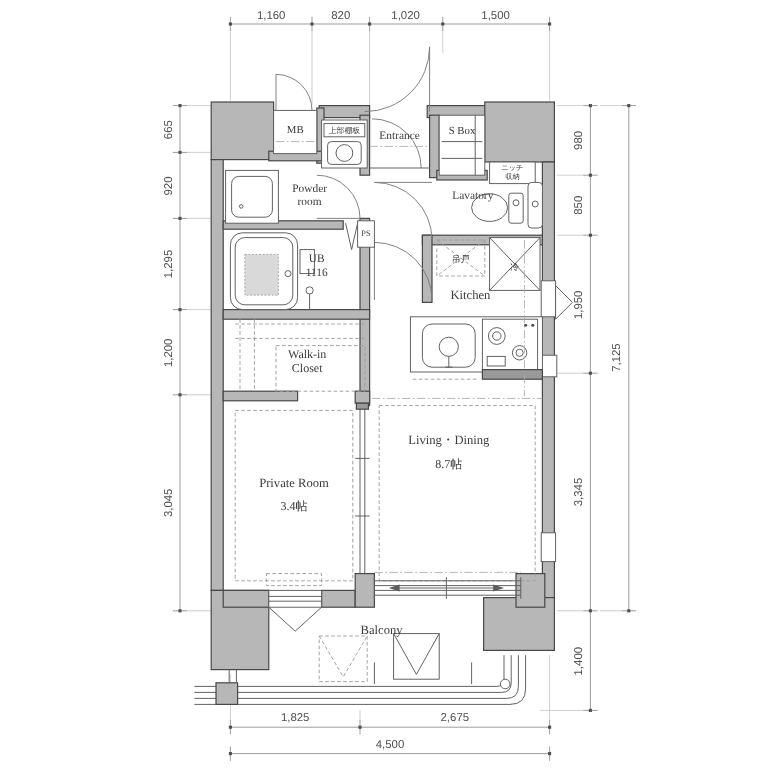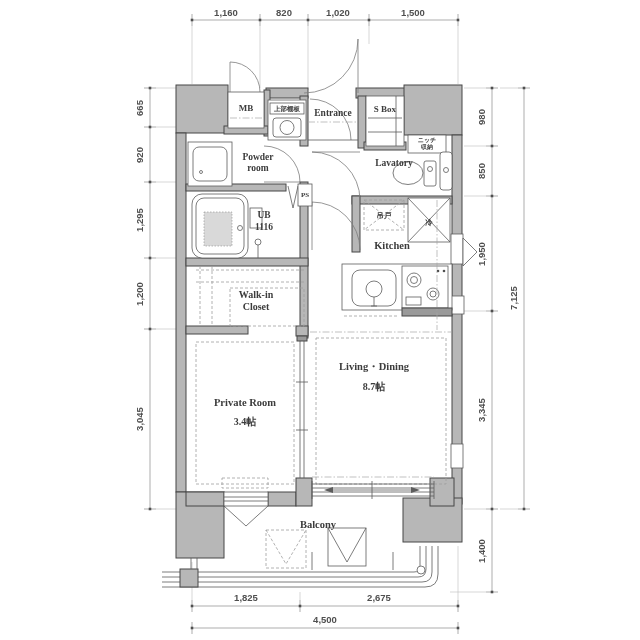--- a/index.html
+++ b/index.html
@@ -1,16 +1,16 @@
 <!DOCTYPE html>
 <html><head>
 <meta charset="utf-8">
 <style>
   html,body{margin:0;padding:0;background:#ffffff;}
-  .stage{position:relative;width:640px;height:640px;background:#fff;overflow:hidden;font-weight:bold;}
+  .stage{position:relative;width:640px;height:640px;background:#fff;overflow:hidden;}
   svg{display:block;}
   text{user-select:none;}
   .room   {font-family:"Liberation Serif","DejaVu Serif",serif;fill:#3c3c3c;}
   .dim    {font-family:"Liberation Sans","DejaVu Sans",sans-serif;fill:#4f4f4f;font-size:9.5px;}
   .wall   {fill:#b7b7b7;stroke:#474747;stroke-width:1;}
   .walld  {fill:#9a9a9a;stroke:#474747;stroke-width:1;}
   .thin   {fill:none;stroke:#5c5c5c;stroke-width:0.8;}
   .thinw  {fill:#ffffff;stroke:#5c5c5c;stroke-width:0.8;}
   .dash   {fill:none;stroke:#9f9f9f;stroke-width:0.8;stroke-dasharray:3,2;}
   .dashr  {fill:none;stroke:#9f9f9f;stroke-width:0.8;stroke-dasharray:3,2;}

